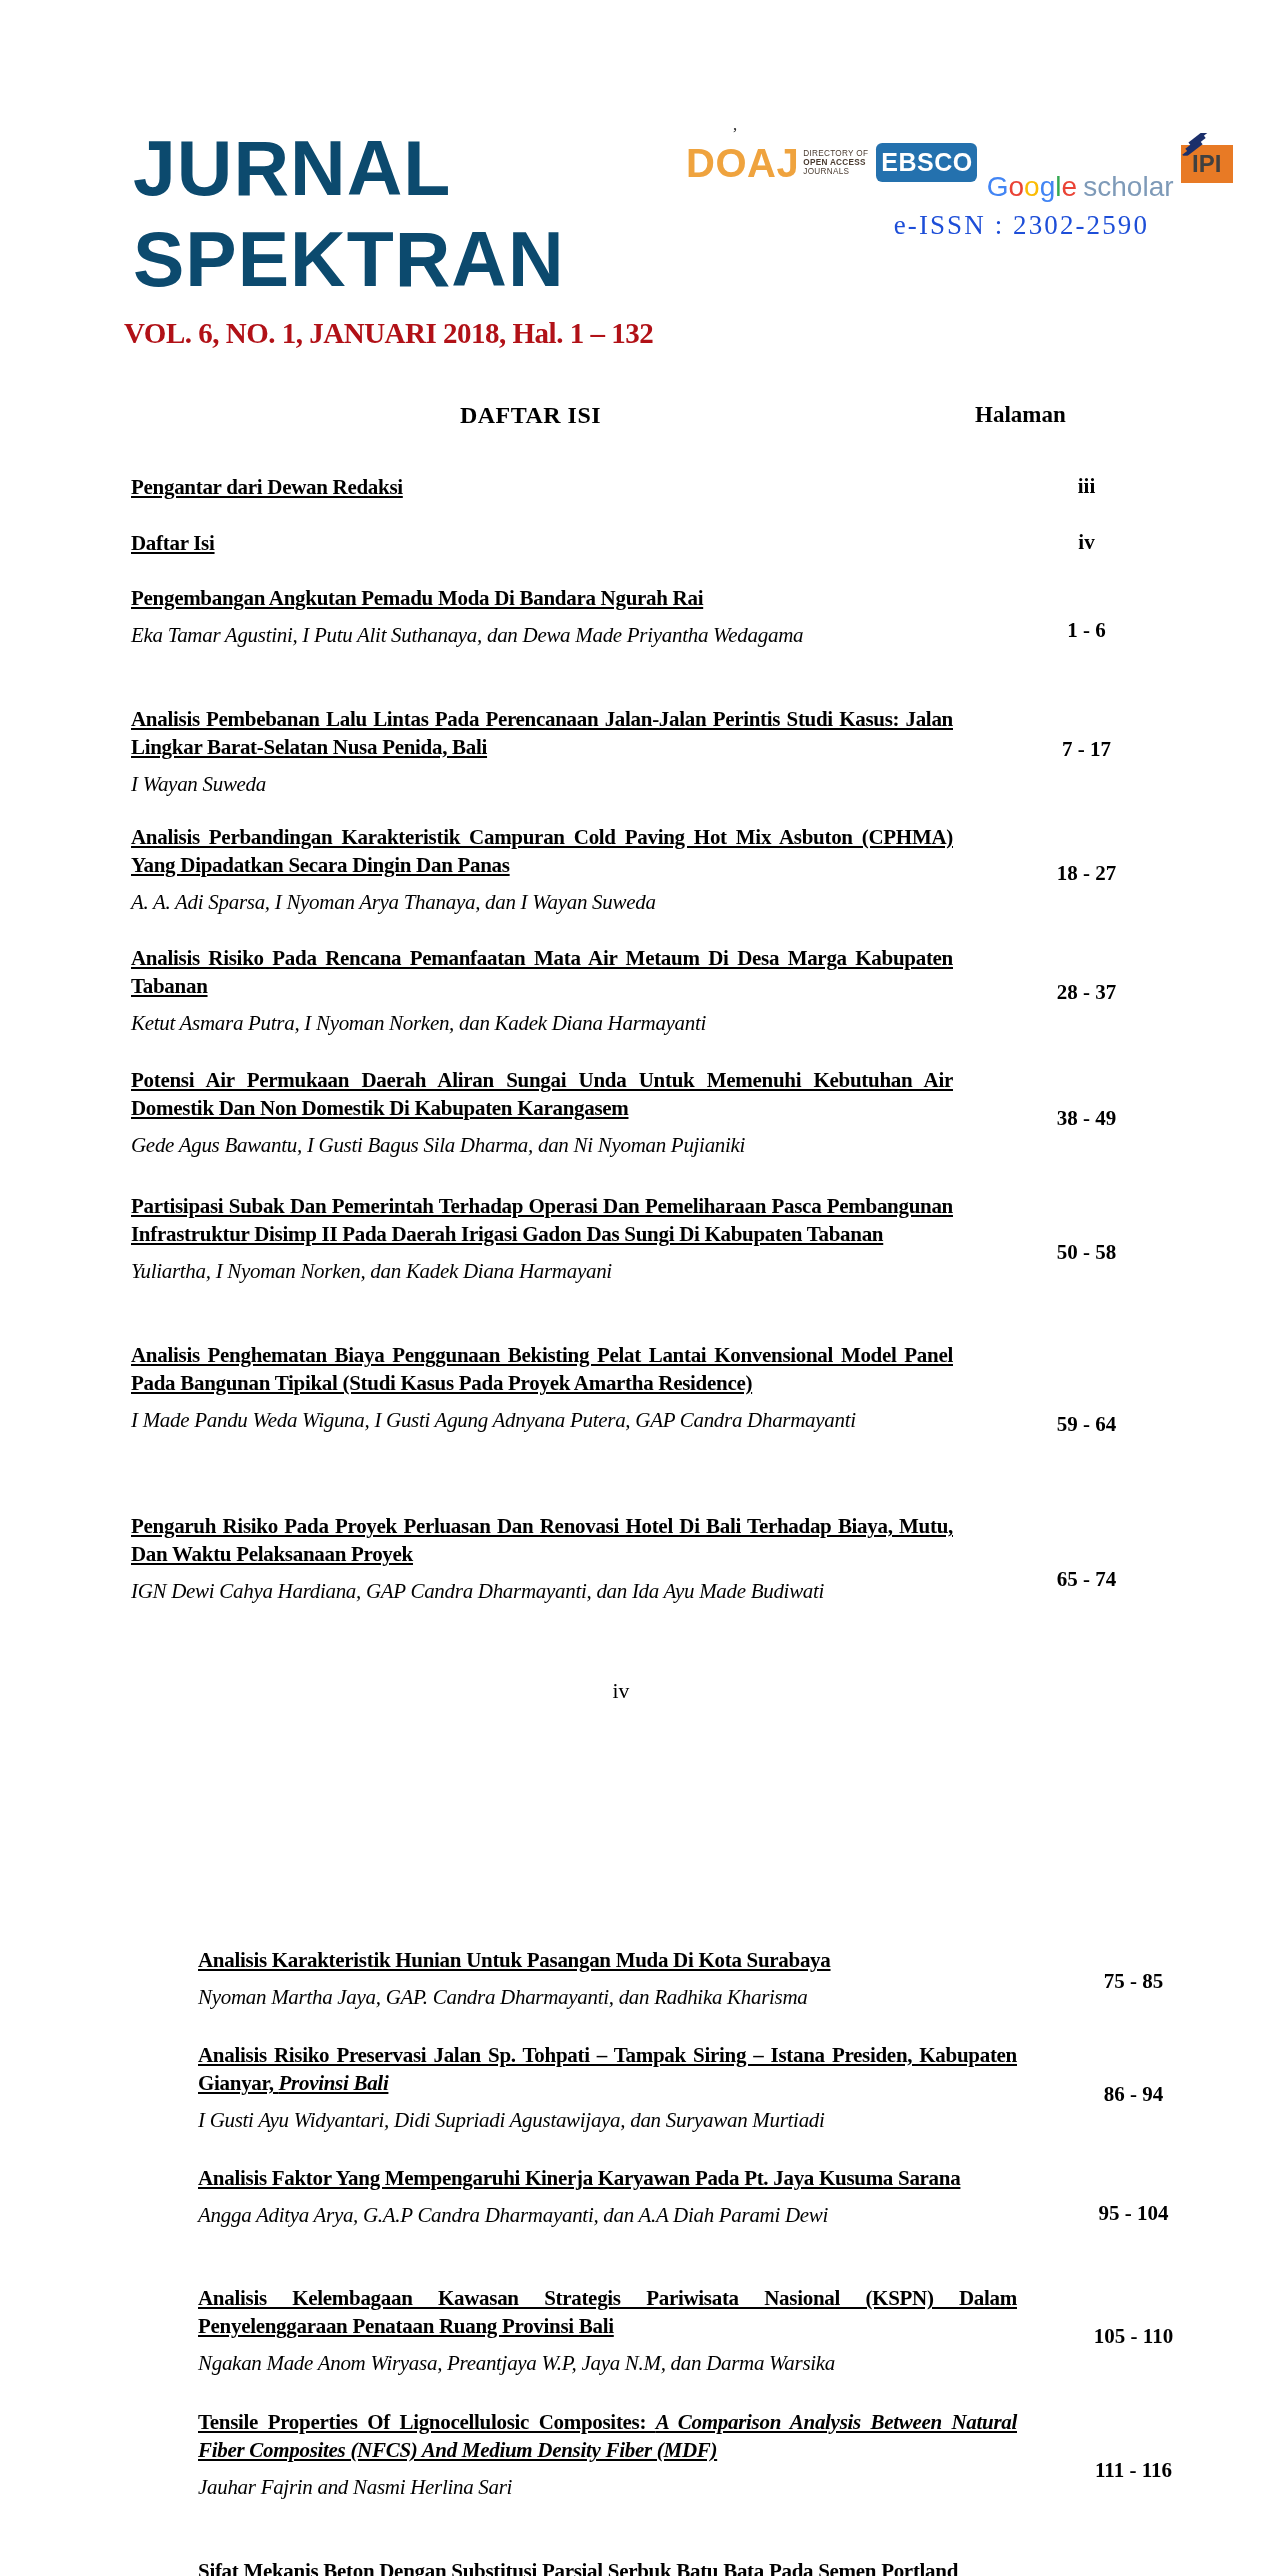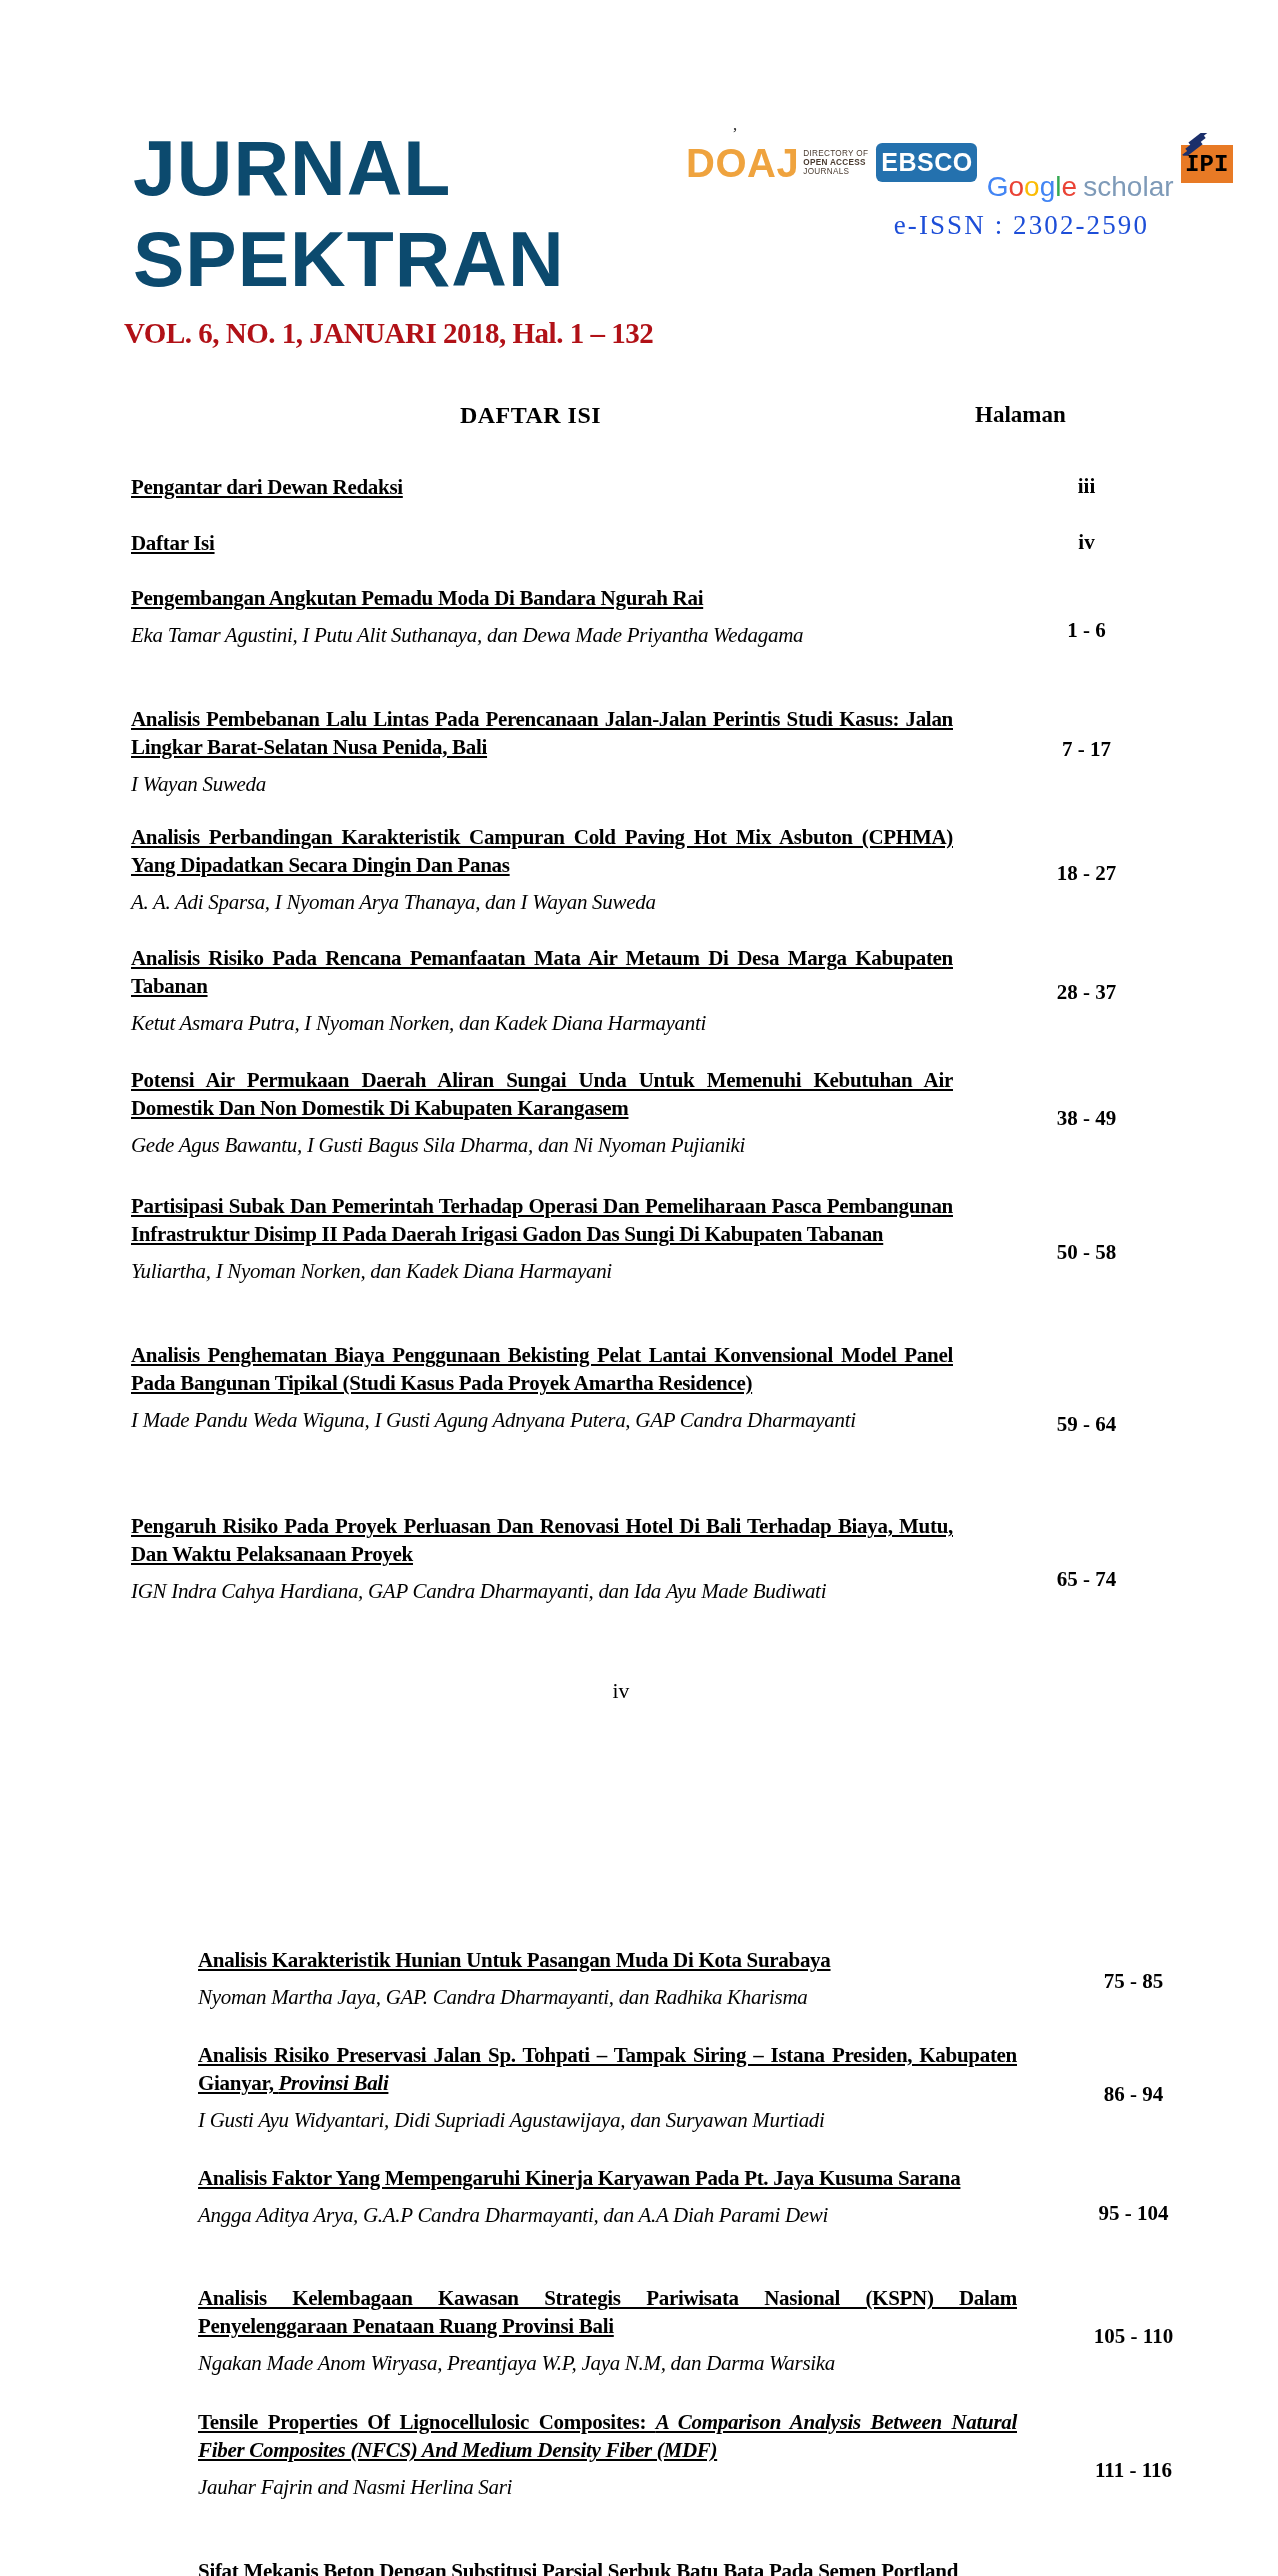--- a/index.html
+++ b/index.html
@@ -28,21 +28,21 @@
 
   .gscholar{margin-left:9.3px;font-family:"Liberation Sans", sans-serif;font-size:28px;
             font-weight:normal;display:flex;align-items:baseline;}
   .gl-b{color:#4285f4;} .gl-r{color:#ea4335;} .gl-y{color:#fbbc05;} .gl-g{color:#34a853;}
   .gs-suffix{color:#7e9ab8;margin-left:6.2px;margin-top:48px;}
 
   .ipi{margin-left:7.2px;position:relative;display:flex;align-items:flex-end;height:41px;}
   .ipi svg{position:absolute;left:-4.1px;top:-9.3px;}
   .ipi-box{width:52px;height:38px;background:#e87a25;display:flex;align-items:center;
            justify-content:center;}
-  .ipi-box span{color:#000000;font-family:Liberation Mono, monospace;font-weight:bold;font-size:24px;}
+  .ipi-box span{color:#404040;font-family:Liberation Sans, sans-serif;font-weight:bold;font-size:24px;}
 
   .eissn{position:absolute;left:685px;top:210px;width:464px;text-align:right;
          font-size:27px;letter-spacing:2.1px;color:#1d4ed8;}
 
   .volline{position:absolute;left:124px;top:317px;color:#b11117;font-weight:bold;
            font-size:29px;letter-spacing:-0.5px;white-space:nowrap;}
 
   
   .toc-head{position:absolute;left:131px;top:402px;width:799px;text-align:center;
             font-weight:bold;font-size:24px;letter-spacing:0.5px;}
@@ -184,21 +184,21 @@
     <div class="tcol">
       <div class="etitle"><span>Analisis Penghematan Biaya Penggunaan Bekisting Pelat Lantai Konvensional Model Panel Pada Bangunan Tipikal (Studi Kasus Pada Proyek Amartha Residence)</span><span class="it"></span></div>
       <div class="eauthors">I Made Pandu Weda Wiguna, I Gusti Agung Adnyana Putera, GAP Candra Dharmayanti</div>
     </div>
     <div class="pcol" style="top:70px">59 - 64</div>
   </div>
 
   <div class="entry p1" style="top:1512px">
     <div class="tcol">
       <div class="etitle"><span>Pengaruh Risiko Pada Proyek Perluasan Dan Renovasi Hotel Di Bali Terhadap Biaya, Mutu, Dan Waktu Pelaksanaan Proyek</span><span class="it"></span></div>
-      <div class="eauthors">IGN Indra Cahya Hardiana, GAP Candra Dharmayanti, dan Ida Ayu Made Budiwati</div>
+      <div class="eauthors">IGN Dewi Cahya Hardiana, GAP Candra Dharmayanti, dan Ida Ayu Made Budiwati</div>
     </div>
     <div class="pcol" style="top:54px">65 - 74</div>
   </div>
 
   <div class="pagefoot" style="top:1679px">iv</div>
 
   <div class="entry p2" style="top:1946px">
     <div class="tcol">
       <div class="etitle"><span>Analisis Karakteristik Hunian Untuk Pasangan Muda Di Kota Surabaya</span><span class="it"></span></div>
       <div class="eauthors">Nyoman Martha Jaya, GAP. Candra Dharmayanti, dan Radhika Kharisma</div>

